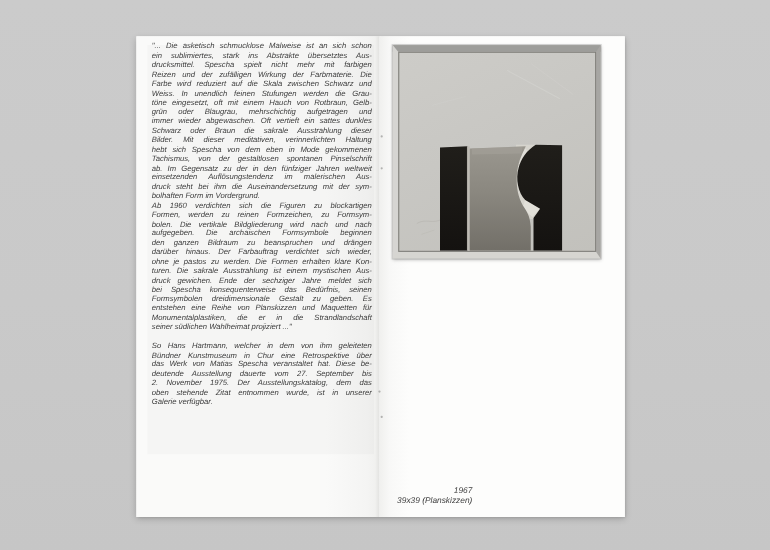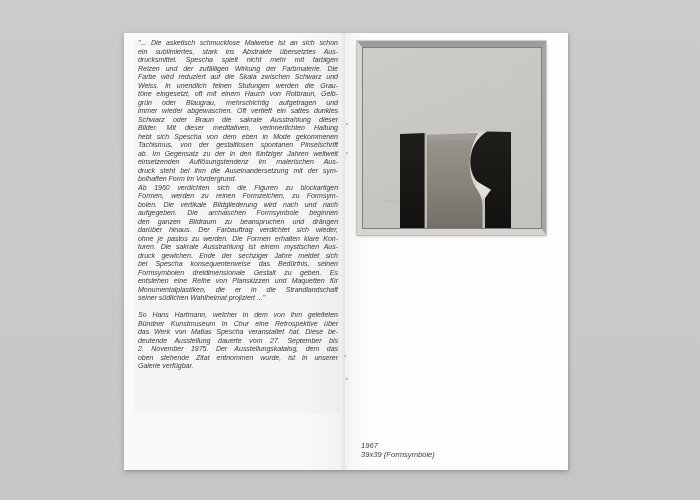--- a/index.html
+++ b/index.html
@@ -1,20 +1,20 @@
 <!DOCTYPE html>
 <html><head>
 <meta charset="utf-8">
 <style>
   html,body{margin:0;padding:0;background:#c9c9c9;}
   .stage{position:relative;width:700px;height:500px;background:linear-gradient(180deg,#cbcbcb 0%,#c9c9c9 55%,#c6c6c6 100%);overflow:hidden;font-family:"Liberation Sans",sans-serif;}
   .spread{position:absolute;left:124px;top:33px;width:444px;height:437px;background:#fbfbfa;box-shadow:0 2px 6px rgba(0,0,0,.20),1px 1px 2px rgba(0,0,0,.12);}
   .page{position:absolute;top:0;height:437px;}
   .page-left{left:0;width:221px;background:linear-gradient(to right,#fafaf9 0%,#fafaf9 78%,#f4f4f3 95%,#efefed 100%);}
-  .page-right{left:221px;width:223px;background:linear-gradient(to right,#f0f0ee 0%,#f8f8f7 4%,#fdfdfc 12%,#fdfdfc 100%);}
+  .page-right{left:221px;width:223px;background:linear-gradient(to right,#f0f0ee 0%,#f8f8f7 4%,#fdfdfc 12%,#fdfdfc 100%);text-align:right;}
   .fold{position:absolute;left:217px;top:0;width:9px;height:437px;background:linear-gradient(to right,rgba(0,0,0,0) 0%,rgba(0,0,0,.05) 40%,rgba(255,255,255,.55) 52%,rgba(0,0,0,.04) 66%,rgba(0,0,0,0) 100%);}
   .text-tint{position:absolute;left:10px;top:8px;width:206px;height:372px;background:rgba(60,60,55,.022);}
   .text-col{position:absolute;left:14px;top:6px;width:200px;color:#3b3b3b;}
   .tblock{font-style:italic;font-size:7px;line-height:8.5px;letter-spacing:-0.02px;}
   .tblock .tline{text-align:justify;text-align-last:justify;white-space:normal;}
   .tblock .tline-last{text-align-last:left;}
   .credit-block{margin-top:8.5px;}
   .art-frame{position:absolute;left:12px;top:8px;width:189px;height:194px;margin:0;box-sizing:border-box;border-top:6px solid #9d9d9a;border-left:5px solid #d6d5d2;border-right:4px solid #a7a6a3;border-bottom:6px solid #d6d5d1;box-shadow:0 1px 3px rgba(0,0,0,.25),0 0 0 1px rgba(120,120,118,.25);background:#c8c7c3;}
   .art-canvas{position:absolute;inset:0;border:1px solid #807f7a;background:linear-gradient(155deg,#cdccc8 0%,#c8c7c3 45%,#c2c1bc 100%);}
   .art-canvas svg{display:block;width:100%;height:100%;}
@@ -113,21 +113,21 @@
 
             <path d="M64,87.5 L115,85.5 C111,94 107.5,101 106.8,113 C106.2,125 109,135 114,142 C117.2,147 119,151 119.5,159 L119.5,181 L64,181 Z" fill="url(#colg)"></path>
             <path d="M66,87.5 L112,86 L111,92 L66,93 Z" fill="#a5a29a" opacity="0.55"></path>
 
             <path d="M124,84 L148,84.5 L148,181 L122,181 L122,151 L128,142.5 L114.5,134.5 C108,128 105.5,115 108.5,105 C110.5,97 116,89 124,84 Z" fill="url(#barg)"></path>
           </svg>
         </div>
       </figure>
       <div class="caption">
         <div>1967</div>
-        <div>39x39 (Formsymbole)</div>
+        <div>39x39 (Planskizzen)</div>
       </div>
     </div>
 
     <div class="speck" style="left:222px;top:90px"></div>
     <div class="speck" style="left:222px;top:119px"></div>
     <div class="speck" style="left:220px;top:322px"></div>
     <div class="speck" style="left:222px;top:345px"></div>
 
   </div>
 </div>

